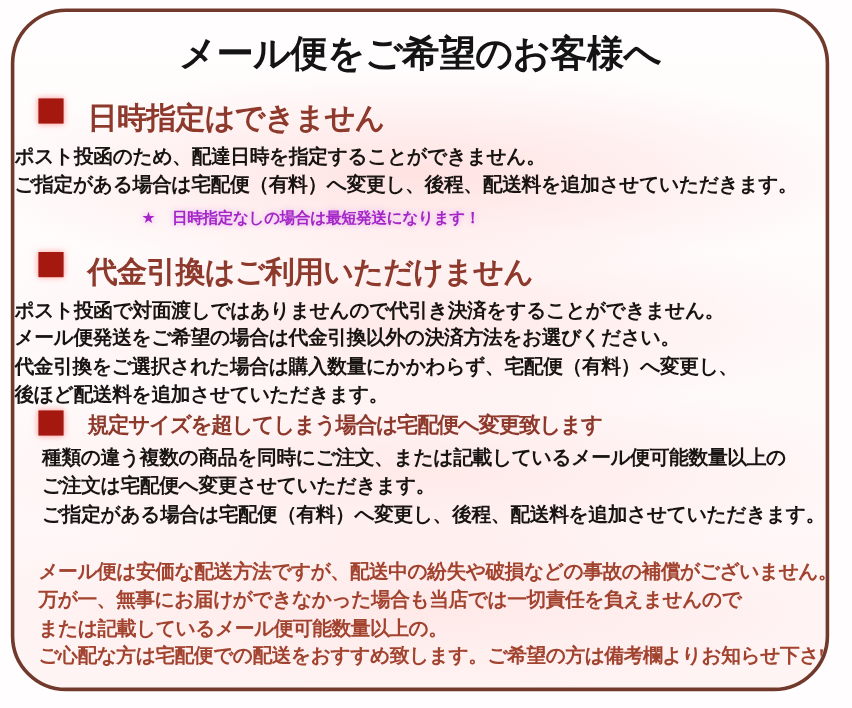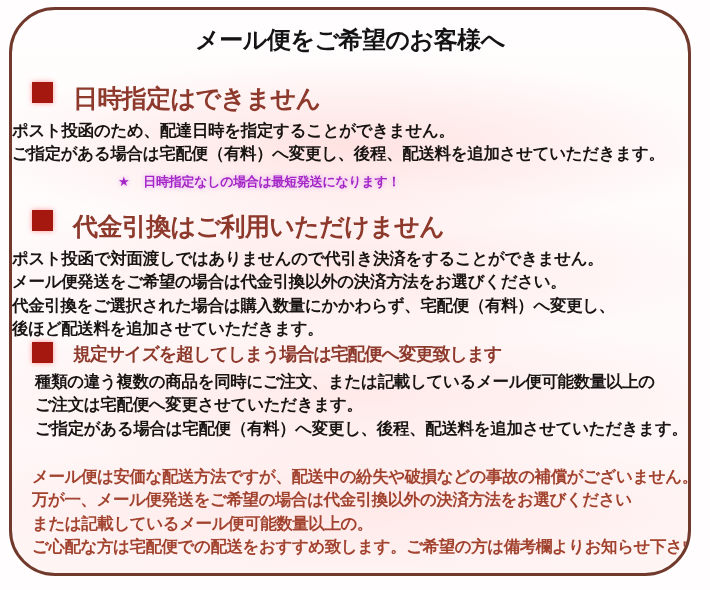--- a/index.html
+++ b/index.html
@@ -49,21 +49,21 @@
     height: 100%;
   }
 
   
   #page-title {
     position: absolute;
     left: 0;
     top: 14px;
     width: 100%;
     text-align: center;
-    font-size: 24px;
+    font-size: 31px;
     font-weight: bold;
     color: #141414;
     letter-spacing: -0.5px;
     white-space: nowrap;
   }
 
   
   .section {
     position: absolute;
     left: 0;
@@ -180,19 +180,19 @@
       </div>
       <div class="section-body">
         <div class="body-line">種類の違う複数の商品を同時にご注文、または記載しているメール便可能数量以上の</div>
         <div class="body-line">ご注文は宅配便へ変更させていただきます。</div>
         <div class="body-line">ご指定がある場合は宅配便（有料）へ変更し、後程、配送料を追加させていただきます。</div>
       </div>
     </div>
 
     <div id="footer-warning">
       <div class="body-line">メール便は安価な配送方法ですが、配送中の紛失や破損などの事故の補償がございません。</div>
-      <div class="body-line">万が一、メール便発送をご希望の場合は代金引換以外の決済方法をお選びください</div>
+      <div class="body-line">万が一、無事にお届けができなかった場合も当店では一切責任を負えませんので</div>
       <div class="body-line">または記載しているメール便可能数量以上の。</div>
       <div class="body-line">ご心配な方は宅配便での配送をおすすめ致します。ご希望の方は備考欄よりお知らせ下さい。</div>
     </div>
 
   </div>
 </div>
 
 </body></html>

